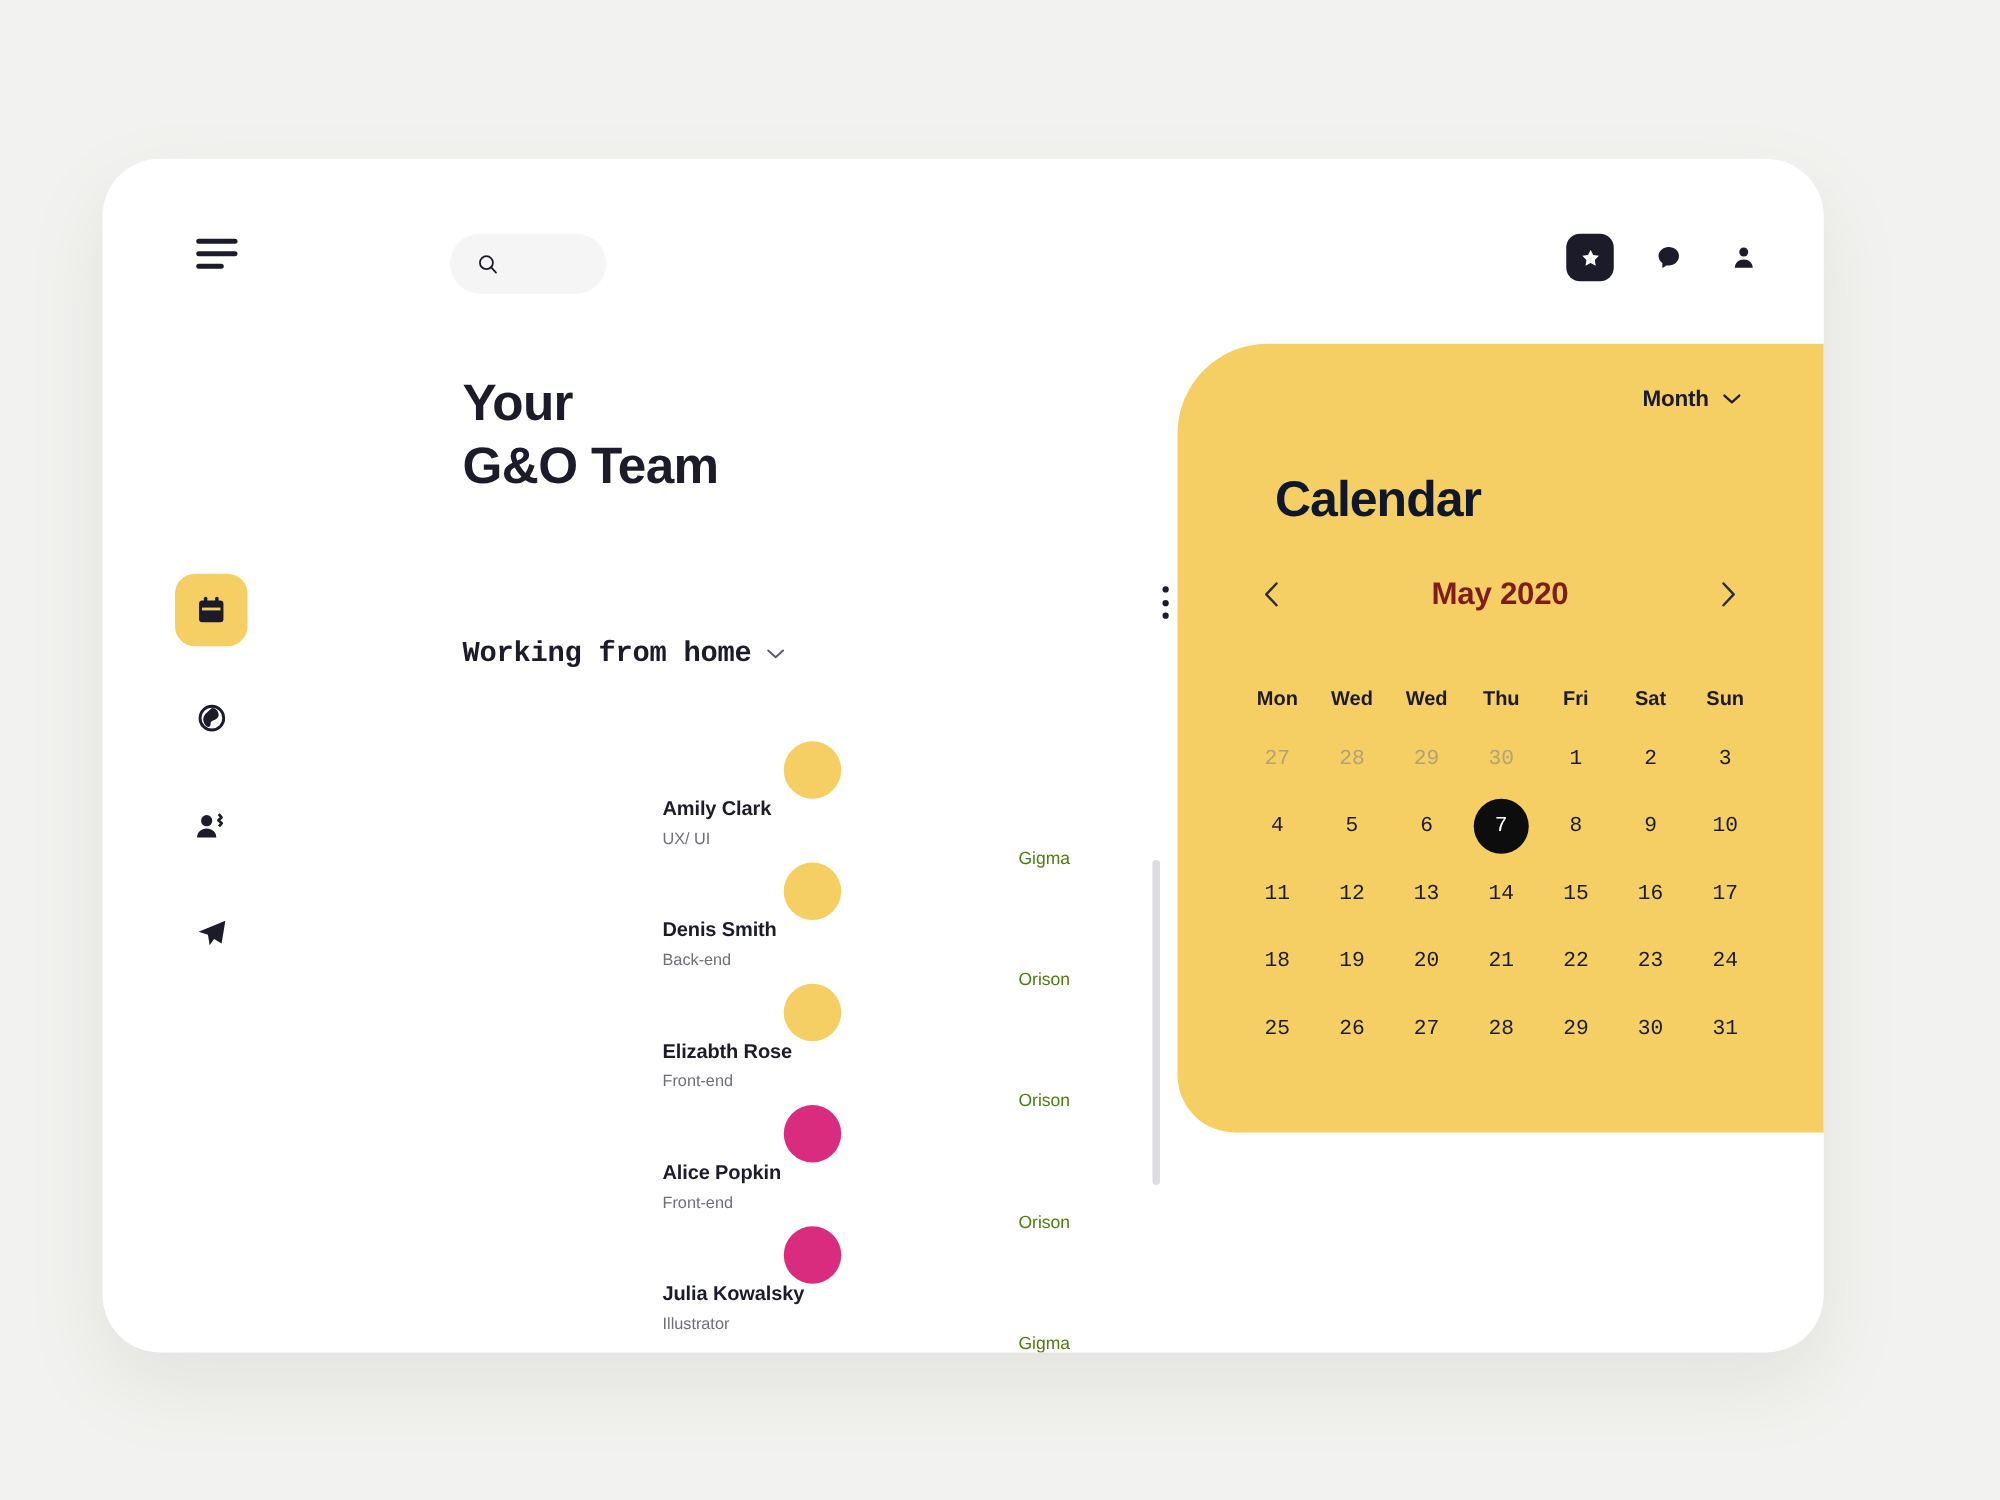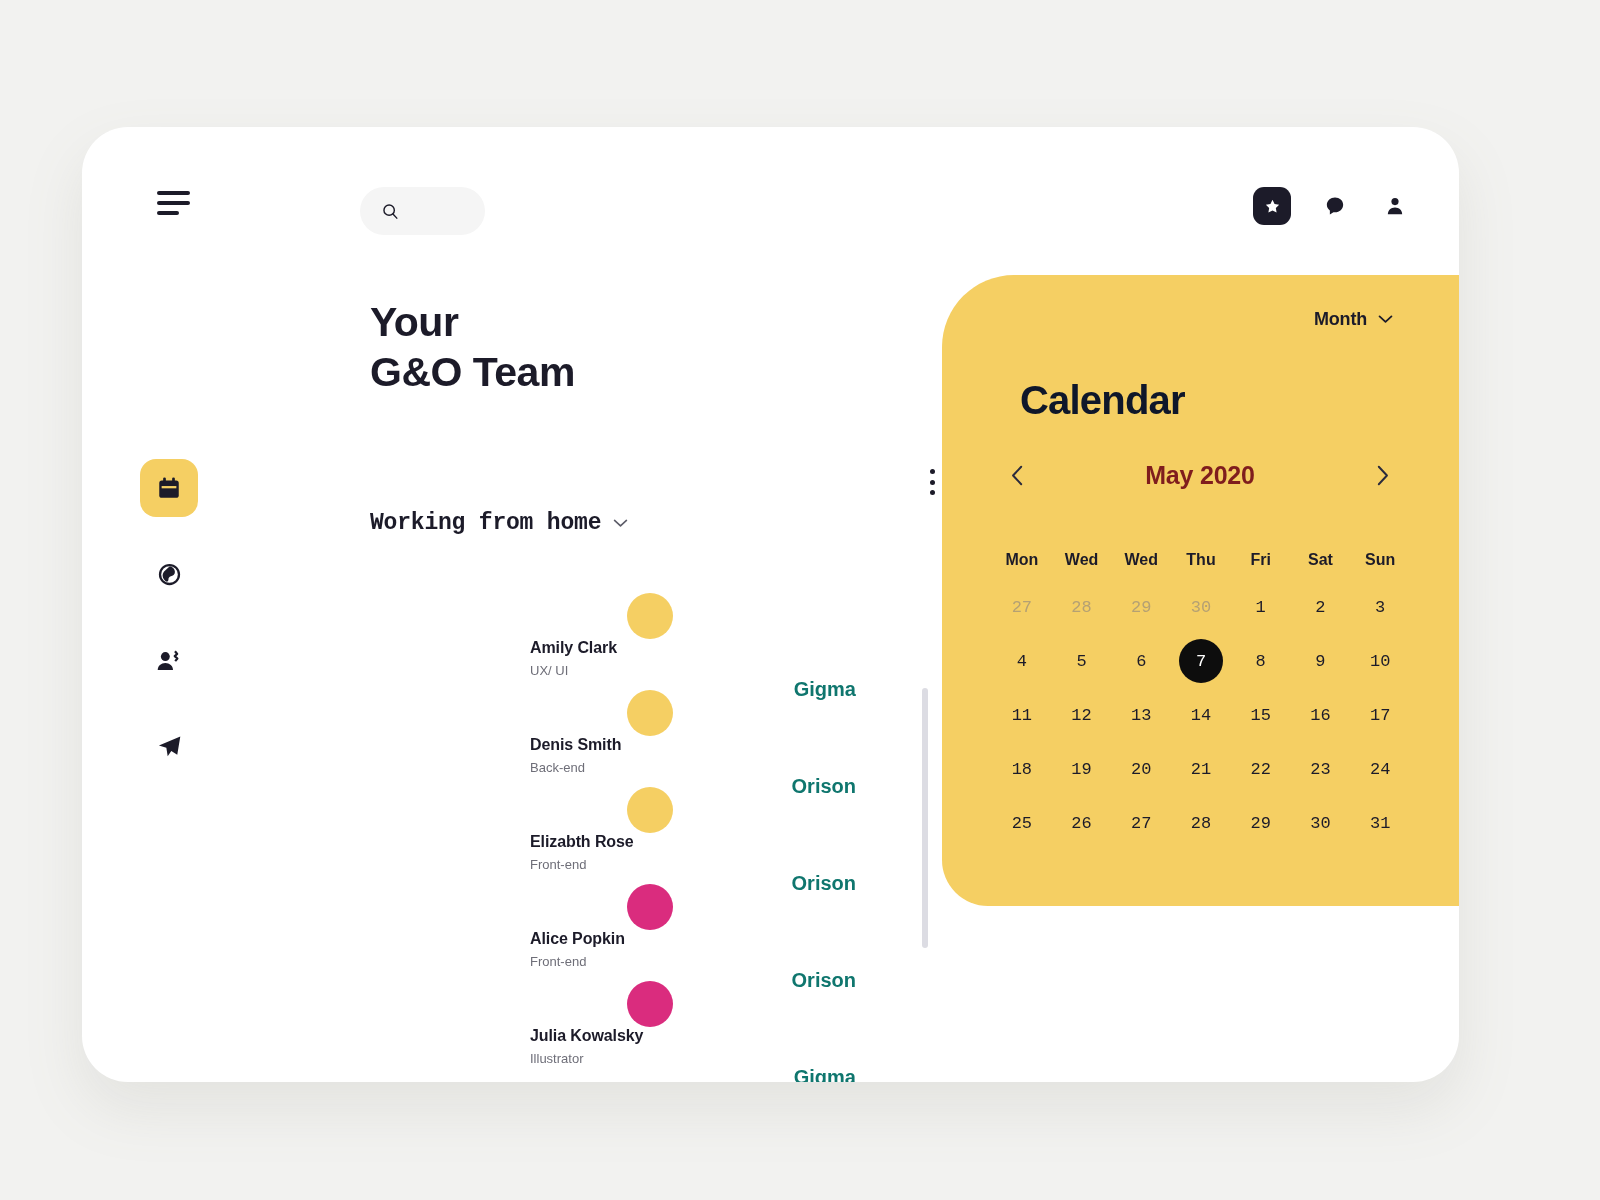--- a/index.html
+++ b/index.html
@@ -209,23 +209,23 @@
     font-weight: bold;
     color: #1c1b29;
     letter-spacing: -0.1px;
   }
   .member-role {
     margin-top: 6px;
     font-size: 13px;
     color: #6e6e78;
   }
   .member-project {
-    font-size: 20px;
-    font-weight: bold;
-    color: #0f766e;
+    font-size: 14px;
+    font-weight: normal;
+    color: #4d7c0f;
     margin-left: auto;
     padding-right: 74px;
   }
 
   .scrollbar-track {
     position: absolute;
     left: 552px;
     top: 95px;
     width: 6px;
     height: 260px;

